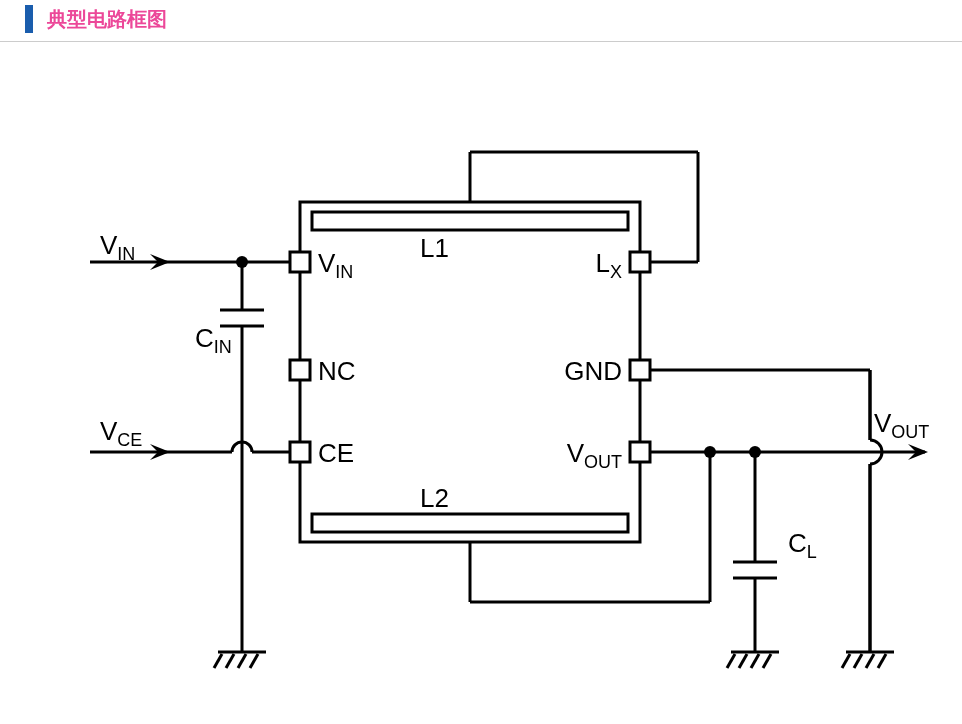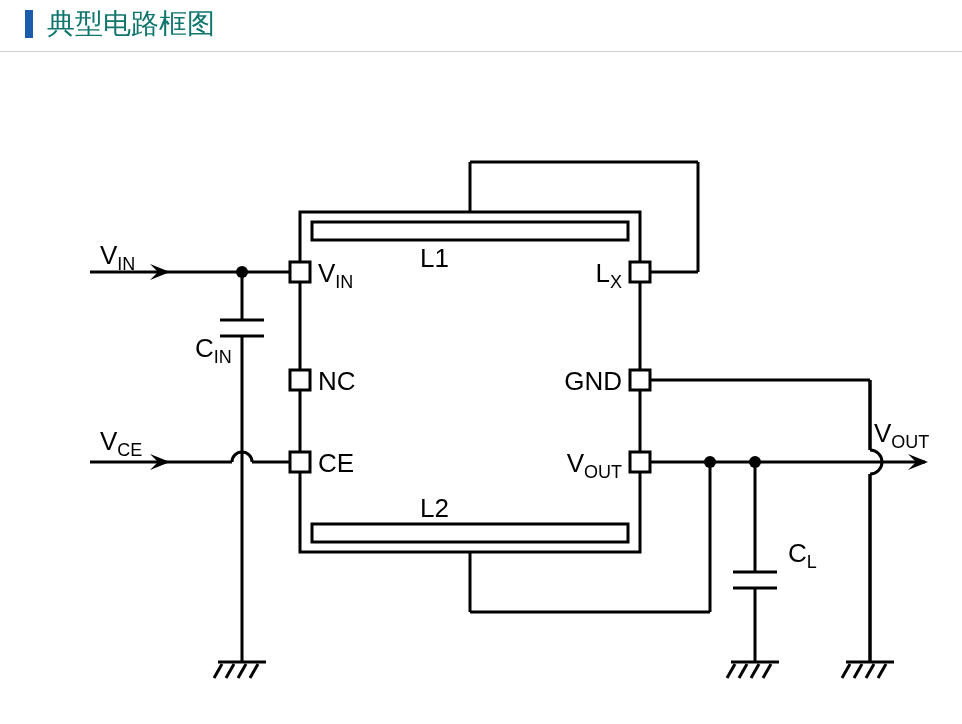--- a/index.html
+++ b/index.html
@@ -17,23 +17,23 @@
     margin: 0;
   }
   .header-bar {
     width: 8px;
     height: 28px;
     background: #1a5dad;
     margin-right: 14px;
     margin-left: 25px;
   }
   .header-title {
-    font-size: 28px;
-    font-weight: normal;
-    color: #0f766e;
+    font-size: 20px;
+    font-weight: bold;
+    color: #ec4899;
   }
   .diagram-area {
     position: relative;
     width: 962px;
     height: 660px;
   }
   svg { display: block; }
   .thick { stroke: #000; stroke-width: 3; fill: none; }
   .pad   { fill: #fff; stroke: #000; stroke-width: 3; }
   .lbl   { font-family: Arial, sans-serif; font-size: 26px; fill: #000; }

